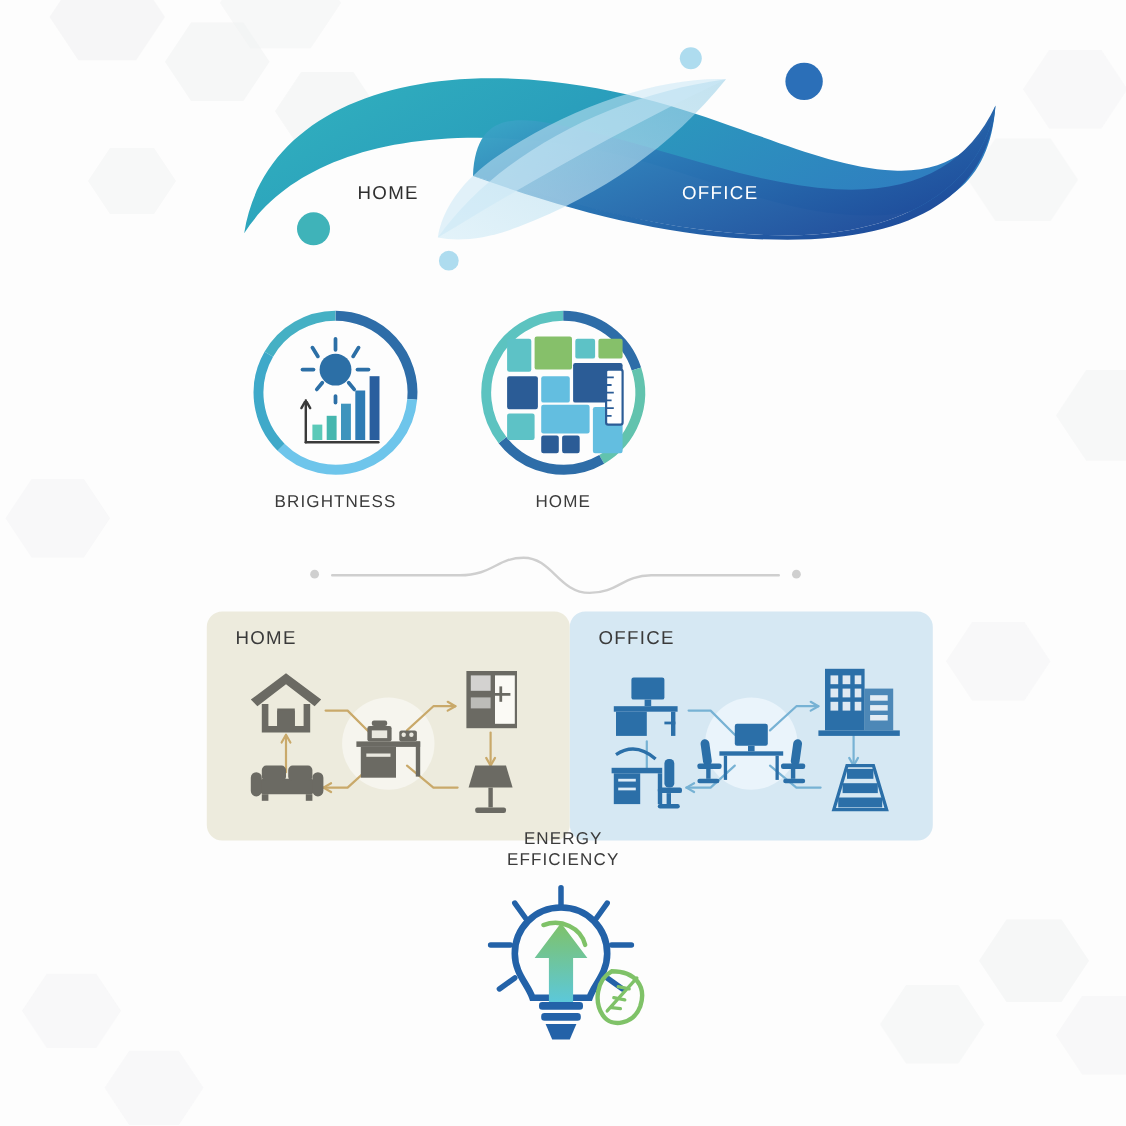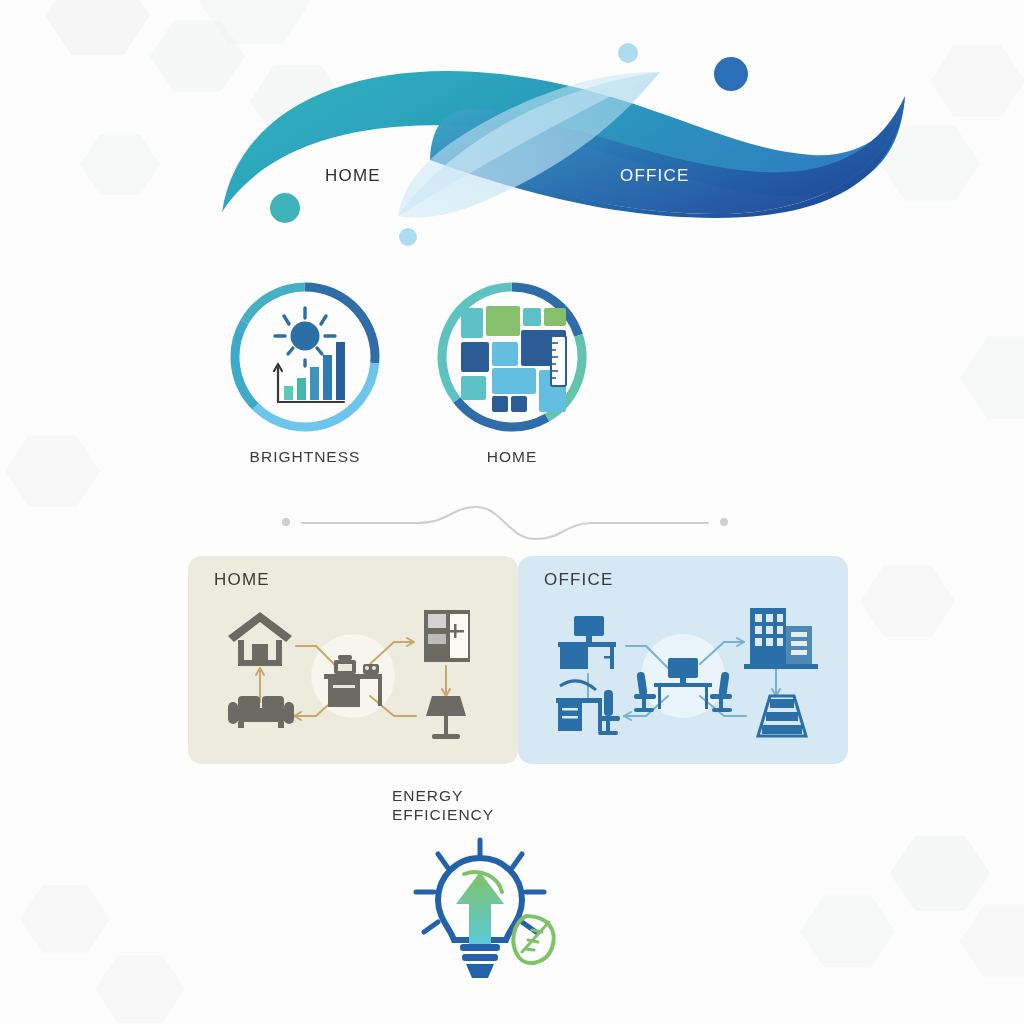--- a/index.html
+++ b/index.html
@@ -41,21 +41,21 @@
   }
   #panel-home{left:188px;background:#edebdd;}
   #panel-office{left:518px;background:#d6e8f3;}
   .panel-title{
     position:absolute;left:26px;top:14px;
     font-size:17px;letter-spacing:1.2px;color:#3a3a3a;
   }
   .panel-canvas{position:absolute;left:0;top:0;width:330px;height:208px;}
 
   
-  #energy{position:absolute;left:392px;top:786px;width:240px;text-align:left;}
+  #energy{position:absolute;left:392px;top:753px;width:240px;text-align:center;}
   #energy .etitle{
     font-size:15.5px;letter-spacing:1.0px;color:#3b3b3b;line-height:19px;
     white-space:pre-line;
   }
   #energy .bulb{margin-top:10px;}
 </style>
 </head>
 <body>
 
 <div id="stage" style="background: rgb(253, 253, 253);">

